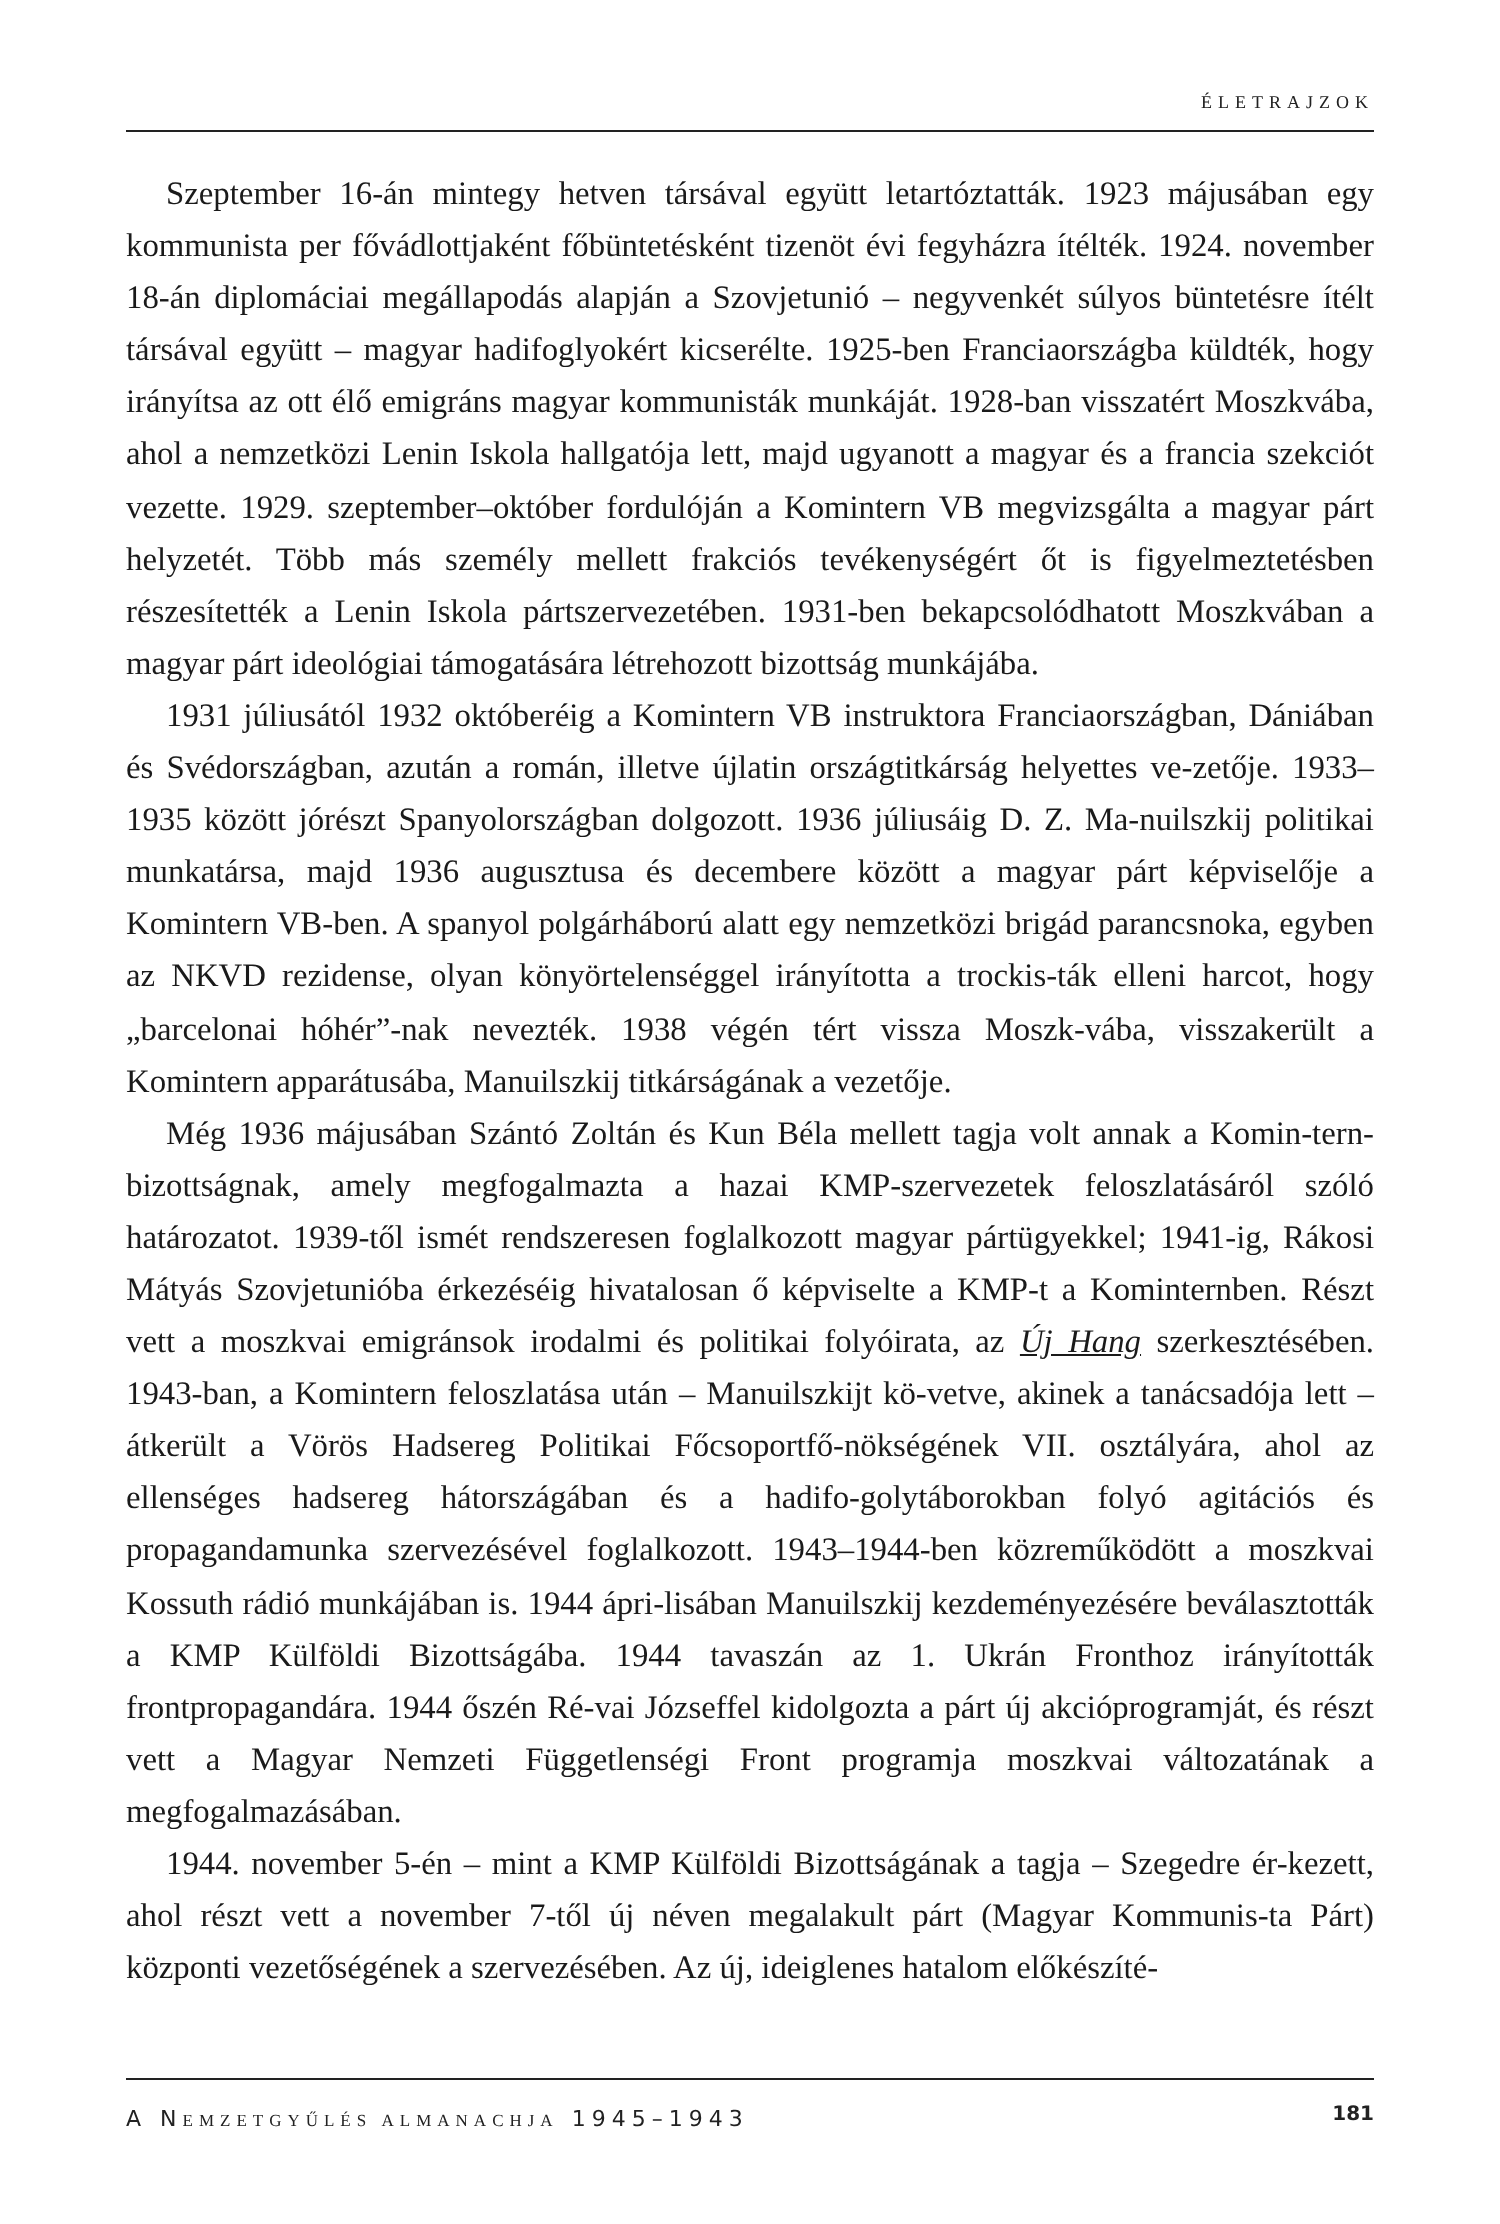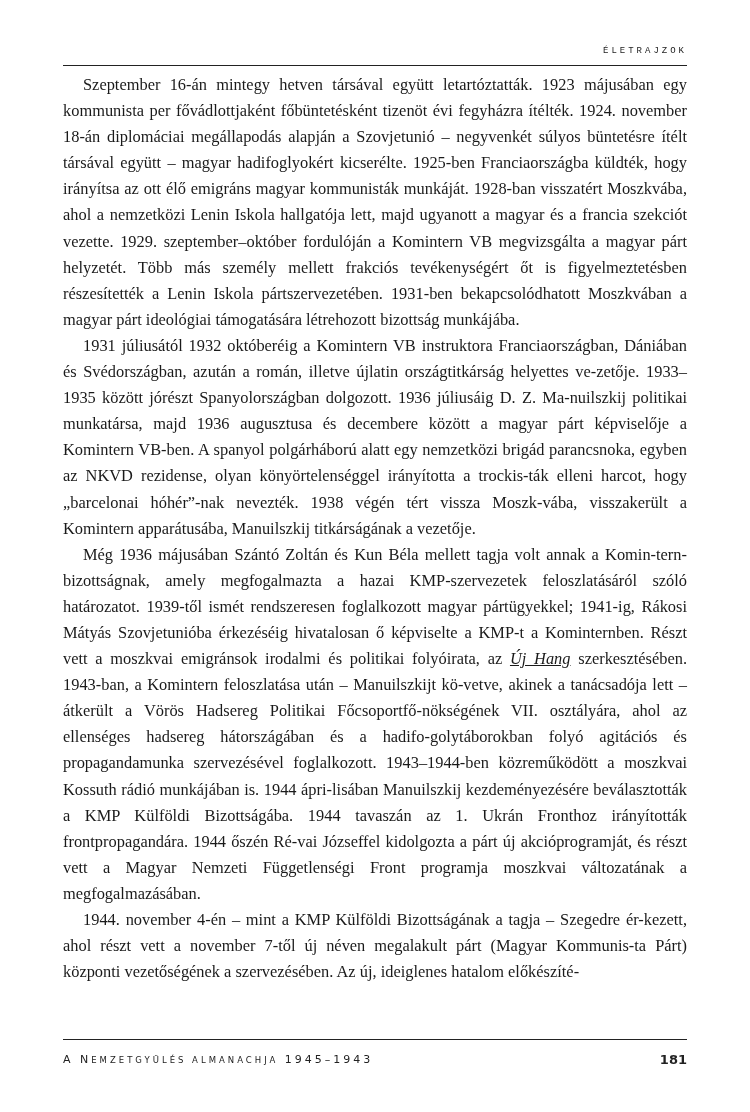--- a/index.html
+++ b/index.html
@@ -1,40 +1,40 @@
 <!DOCTYPE html>
 <html><head>
 <meta charset="utf-8">
 <style>
   html, body { margin: 0; padding: 0; background: #ffffff; }
   body { width: 750px; height: 1112px; position: relative; overflow: hidden;
          font-family: "Liberation Serif", "DejaVu Serif", serif; color: #1a1a1a; }
-  .running-head { position: absolute; top: 46px; right: 63px; font-family: Liberation Mono, monospace;
+  .running-head { position: absolute; top: 46px; right: 63px; font-family: Liberation Serif, serif;
          font-size: 9px; letter-spacing: 3px; color: #222; }
   .rule { position: absolute; left: 63px; width: 624px; height: 1px; background: #222; }
   .rule.top { top: 65px; }
   .rule.bottom { top: 1039px; }
-  .body { position: absolute; left: 63px; top: 72px; width: 624px; }
+  .body { position: absolute; left: 63px; top: 84px; width: 624px; }
   .para { margin: 0; font-size: 16.4px; line-height: 26.1px; text-align: justify; text-indent: 20px;
           hyphens: manual; }
   .para em { font-style: italic; text-decoration: underline; }
   .footer-left { position: absolute; left: 63px; top: 1053px; font-family: "DejaVu Sans", sans-serif;
           font-size: 11px; letter-spacing: 3px; color: #222; }
-  .footer-left .sc { font-size: 8.5px; }
+  .footer-left .sc { font-size: 8.5px; font-family: Liberation Serif, serif; }
   .footer-right { position: absolute; right: 63px; top: 1052px; font-family: "DejaVu Sans", sans-serif;
-          font-size: 13px; font-weight: bold; color: #222; }
+          font-size: 10px; font-weight: bold; color: #222; }
 </style>
 </head>
 <body>
 
 <div class="running-head">ÉLETRAJZOK</div>
 <div class="rule top"></div>
 
 <div class="body">
   <p class="para">Szeptember 16-án mintegy hetven társával együtt letartóztatták. 1923 májusában egy kommunista per fővádlottjaként főbüntetésként tizenöt évi fegyházra ítélték. 1924. november 18-án diplomáciai megállapodás alapján a Szovjetunió – negyvenkét súlyos büntetésre ítélt társával együtt – magyar hadifoglyokért kicserélte. 1925-ben Franciaországba küldték, hogy irányítsa az ott élő emigráns magyar kommunisták munkáját. 1928-ban visszatért Moszkvába, ahol a nemzetközi Lenin Iskola hallgatója lett, majd ugyanott a magyar és a francia szekciót vezette. 1929. szeptember–október fordulóján a Komintern VB megvizsgálta a magyar párt helyzetét. Több más személy mellett frakciós tevékenységért őt is figyelmeztetésben részesítették a Lenin Iskola pártszervezetében. 1931-ben bekapcsolódhatott Moszkvában a magyar párt ideológiai támogatására létrehozott bizottság munkájába.</p>
   <p class="para">1931 júliusától 1932 októberéig a Komintern VB instruktora Franciaországban, Dániában és Svédországban, azután a román, illetve újlatin országtitkárság helyettes ve-zetője. 1933–1935 között jórészt Spanyolországban dolgozott. 1936 júliusáig D. Z. Ma-nuilszkij politikai munkatársa, majd 1936 augusztusa és decembere között a magyar párt képviselője a Komintern VB-ben. A spanyol polgárháború alatt egy nemzetközi brigád parancsnoka, egyben az NKVD rezidense, olyan könyörtelenséggel irányította a trockis-ták elleni harcot, hogy „barcelonai hóhér”-nak nevezték. 1938 végén tért vissza Moszk-vába, visszakerült a Komintern apparátusába, Manuilszkij titkárságának a vezetője.</p>
   <p class="para"><span>Még 1936 májusában Szántó Zoltán és Kun Béla mellett tagja volt annak a Komin-tern-bizottságnak, amely megfogalmazta a hazai KMP-szervezetek feloszlatásáról szóló határozatot. 1939-től ismét rendszeresen foglalkozott magyar pártügyekkel; 1941-ig, Rákosi Mátyás Szovjetunióba érkezéséig hivatalosan ő képviselte a KMP-t a Kominternben. Részt vett a moszkvai emigránsok irodalmi és politikai folyóirata, az </span><em>Új Hang</em><span> szerkesztésében. 1943-ban, a Komintern feloszlatása után – Manuilszkijt kö-vetve, akinek a tanácsadója lett – átkerült a Vörös Hadsereg Politikai Főcsoportfő-nökségének VII. osztályára, ahol az ellenséges hadsereg hátországában és a hadifo-golytáborokban folyó agitációs és propagandamunka szervezésével foglalkozott. 1943–1944-ben közreműködött a moszkvai Kossuth rádió munkájában is. 1944 ápri-lisában Manuilszkij kezdeményezésére beválasztották a KMP Külföldi Bizottságába. 1944 tavaszán az 1. Ukrán Fronthoz irányították frontpropagandára. 1944 őszén Ré-vai Józseffel kidolgozta a párt új akcióprogramját, és részt vett a Magyar Nemzeti Függetlenségi Front programja moszkvai változatának a megfogalmazásában.</span></p>
-  <p class="para">1944. november 4-én – mint a KMP Külföldi Bizottságának a tagja – Szegedre ér-kezett, ahol részt vett a november 7-től új néven megalakult párt (Magyar Kommunis-ta Párt) központi vezetőségének a szervezésében. Az új, ideiglenes hatalom előkészíté-</p>
+  <p class="para">1944. november 5-én – mint a KMP Külföldi Bizottságának a tagja – Szegedre ér-kezett, ahol részt vett a november 7-től új néven megalakult párt (Magyar Kommunis-ta Párt) központi vezetőségének a szervezésében. Az új, ideiglenes hatalom előkészíté-</p>
 </div>
 
 <div class="rule bottom"></div>
 <div class="footer-left"><span>A N</span><span class="sc">EMZETGYŰLÉS ALMANACHJA</span><span> 1945–1943</span></div>
 <div class="footer-right">181</div>
 
 </body></html>

